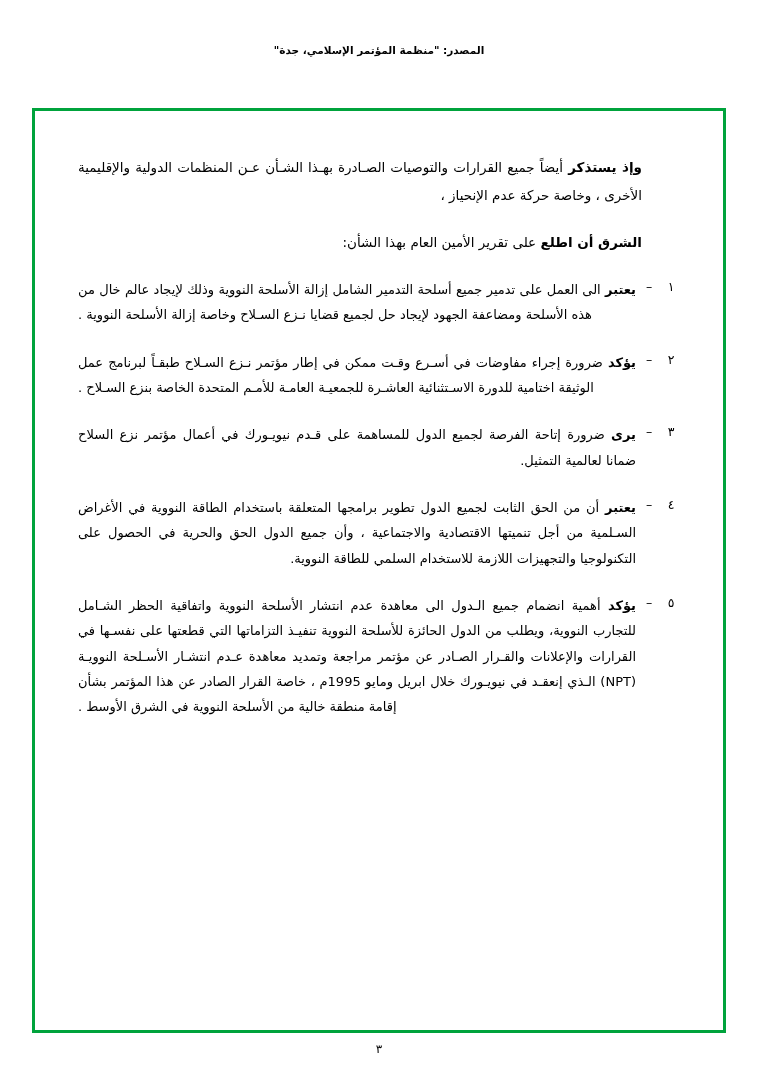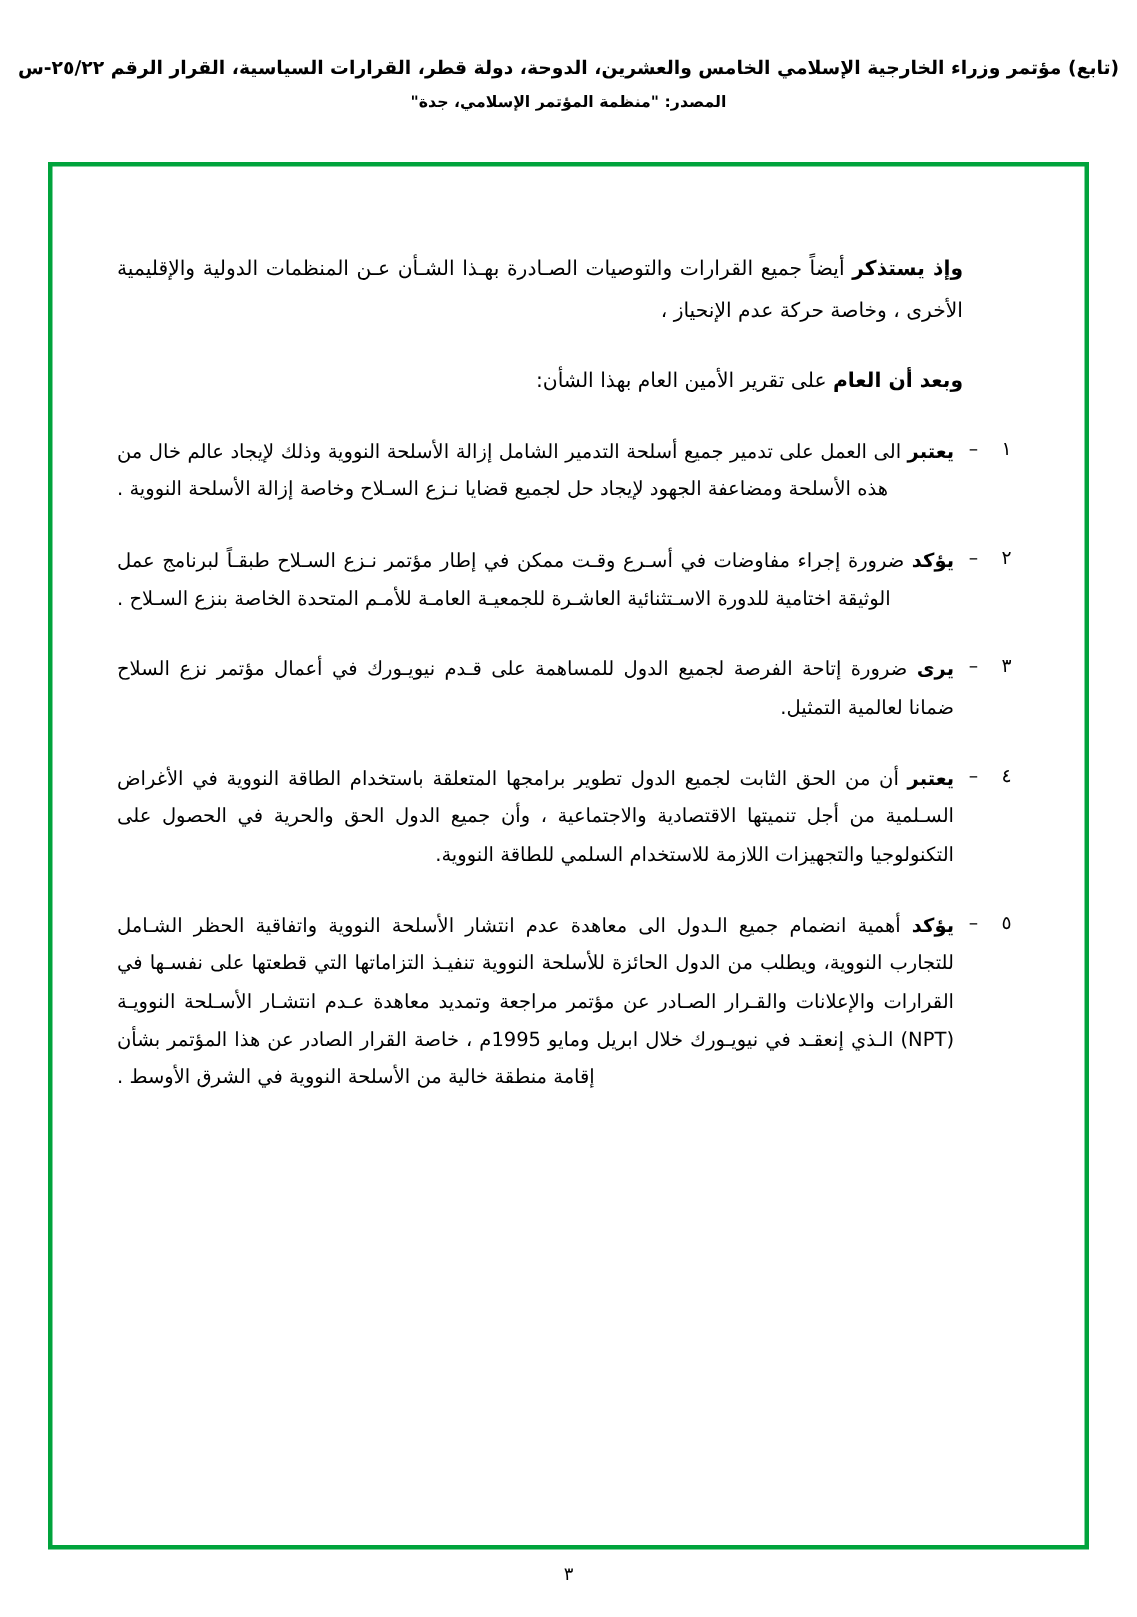--- a/index.html
+++ b/index.html
@@ -53,21 +53,21 @@
     top: 150px;
     right: 78px;
     left: 78px;
     direction: rtl;
   }
   p.para {
     font-size: 13.5px;
     line-height: 2.05;
     text-align: justify;
     text-align-last: right;
-    margin: 16px 0 20px 0;
+    margin: 4px 0 20px 0;
     direction: rtl;
     font-family: "DejaVu Sans", "Liberation Sans", sans-serif;
   }
   .lead {
     font-weight: bold;
   }
   .preamble-indent {
     padding-right: 38px;
   }
   .noted {
@@ -118,35 +118,34 @@
     font-size: 12px;
     direction: rtl;
   }
 </style>
 </head>
 <body>
 
 <div class="page">
 
   <div class="header">
-    <div class="header-line1">(تابع) مؤتمر وزراء الخارجية الإسلامي الخامس والعشرين، الدوحة، دولة قطر، القرارات السياسية، القرار الرقم ٢٥/٢٢-س</div>
     <div class="header-line2">المصدر:  "منظمة المؤتمر الإسلامي، جدة"</div>
   </div>
 
   <div class="frame"></div>
 
   <div class="content">
 
     <p class="para preamble-indent">
       <span class="lead">وإذ يستذكر</span><span> أيضاً جميع القرارات والتوصيات الصـادرة بهـذا الشـأن عـن المنظمات الدولية والإقليمية الأخرى ، وخاصة حركة عدم الإنحياز ،</span>
     </p>
 
 
     <p class="para noted">
-      <span class="lead">وبعد أن العام</span><span> على تقرير الأمين العام بهذا الشأن:</span>
+      <span class="lead">الشرق أن اطلع</span><span> على تقرير الأمين العام بهذا الشأن:</span>
     </p>
 
     <div class="clauses">
 
       <div class="clause">
         <div class="clause-num">١</div>
         <div class="clause-dash">–</div>
         <div class="clause-body end-left">
           <span class="lead">يعتبر</span><span> الى العمل على تدمير جميع أسلحة التدمير الشامل إزالة الأسلحة النووية وذلك لإيجاد عالم خال من هذه الأسلحة ومضاعفة الجهود لإيجاد حل لجميع قضايا نـزع السـلاح وخاصة إزالة الأسلحة النووية .</span>
         </div>

